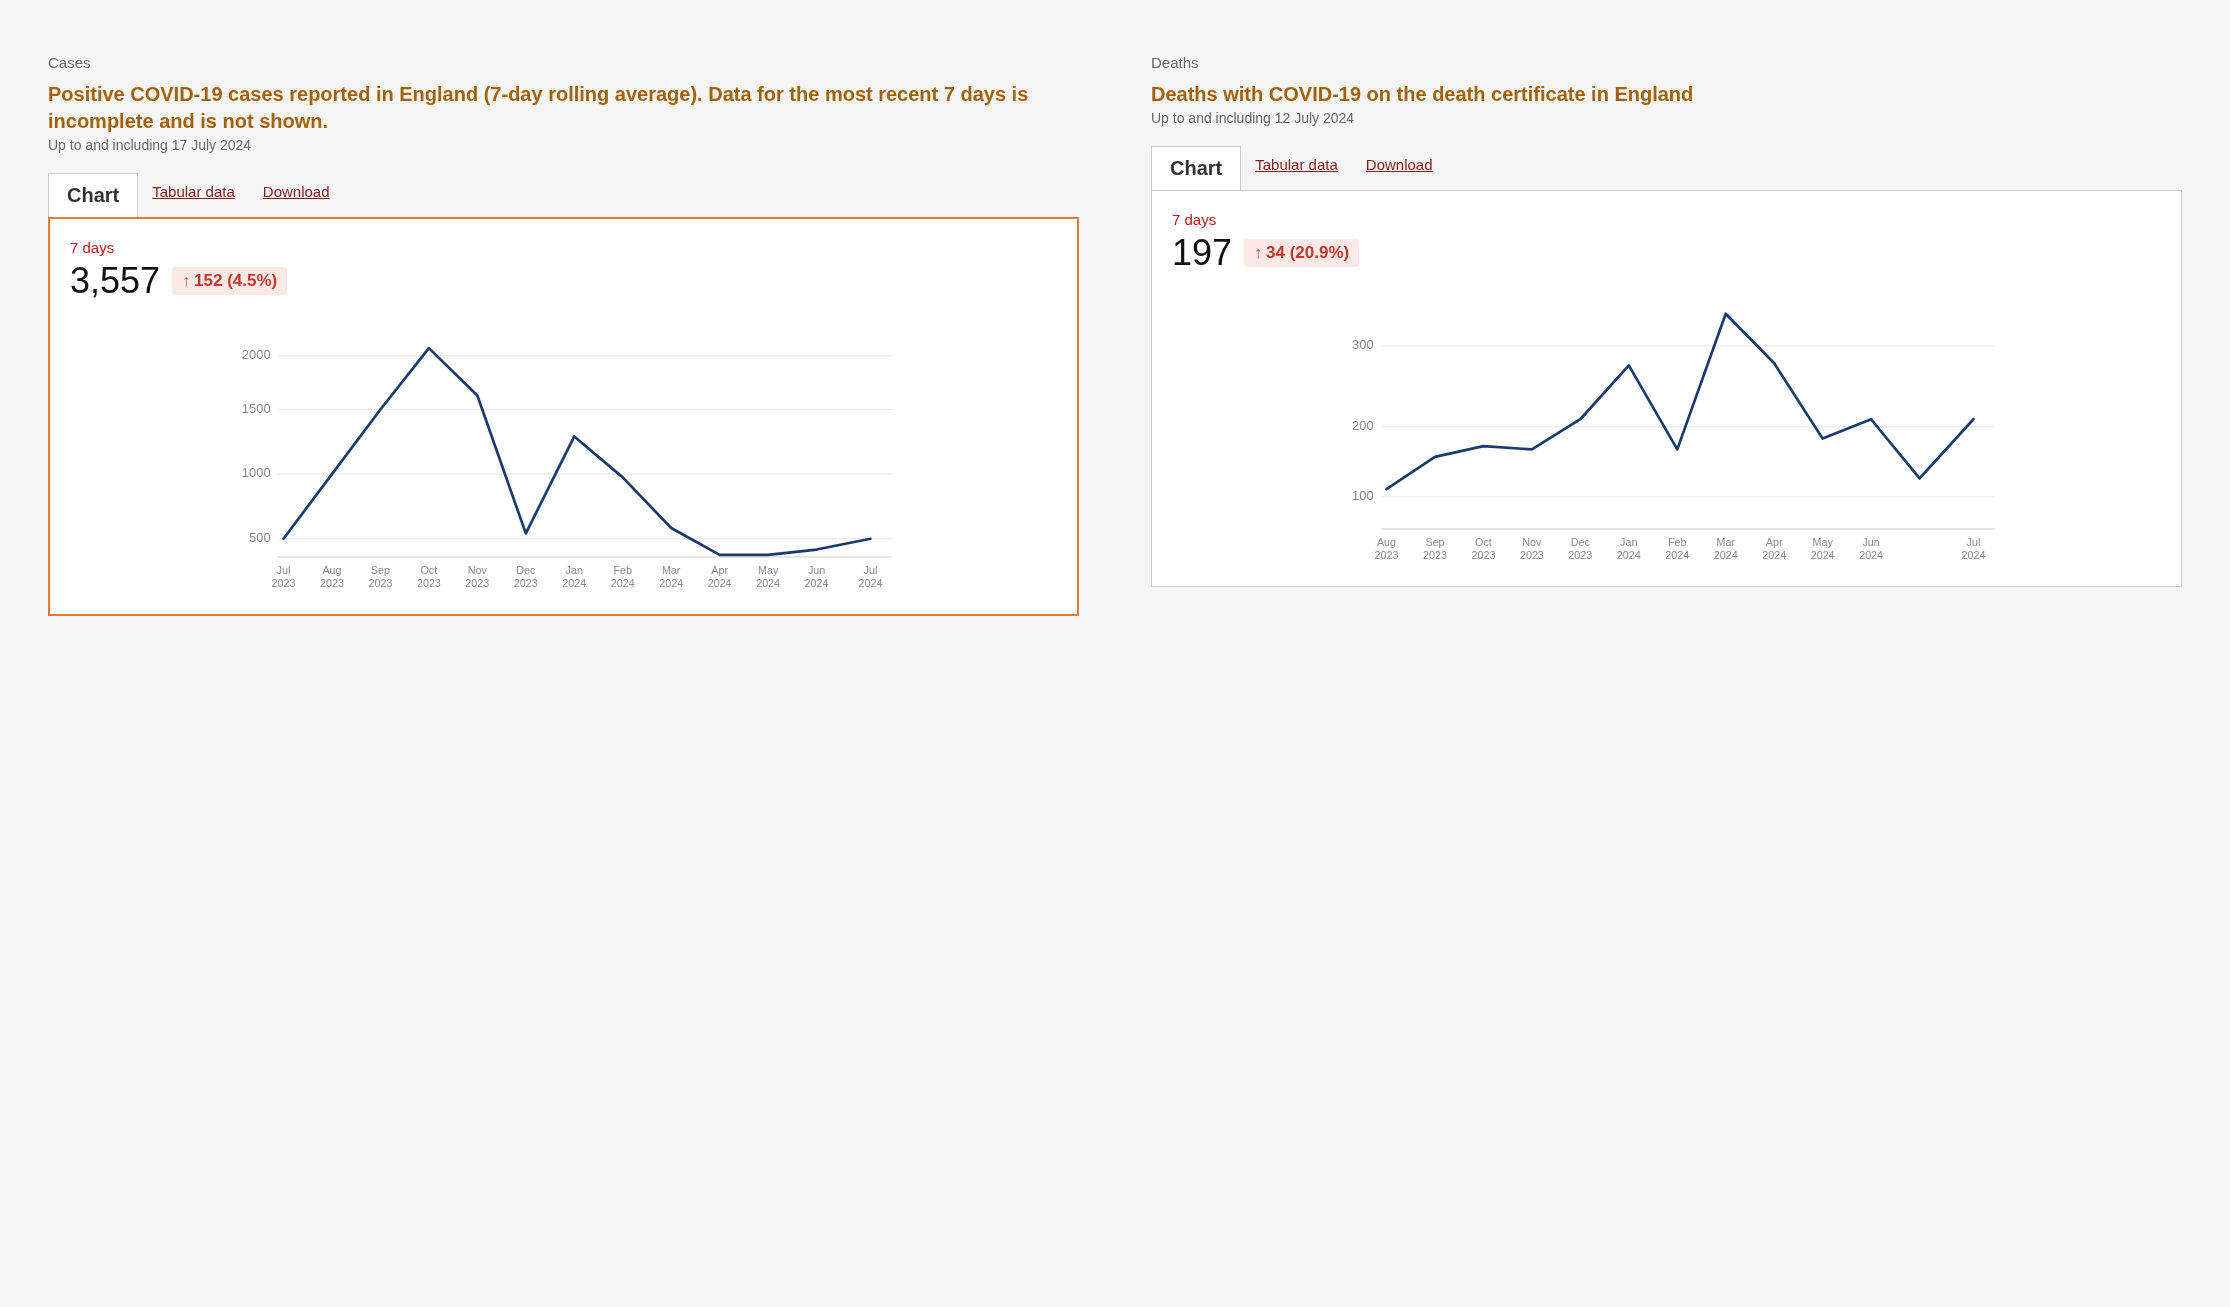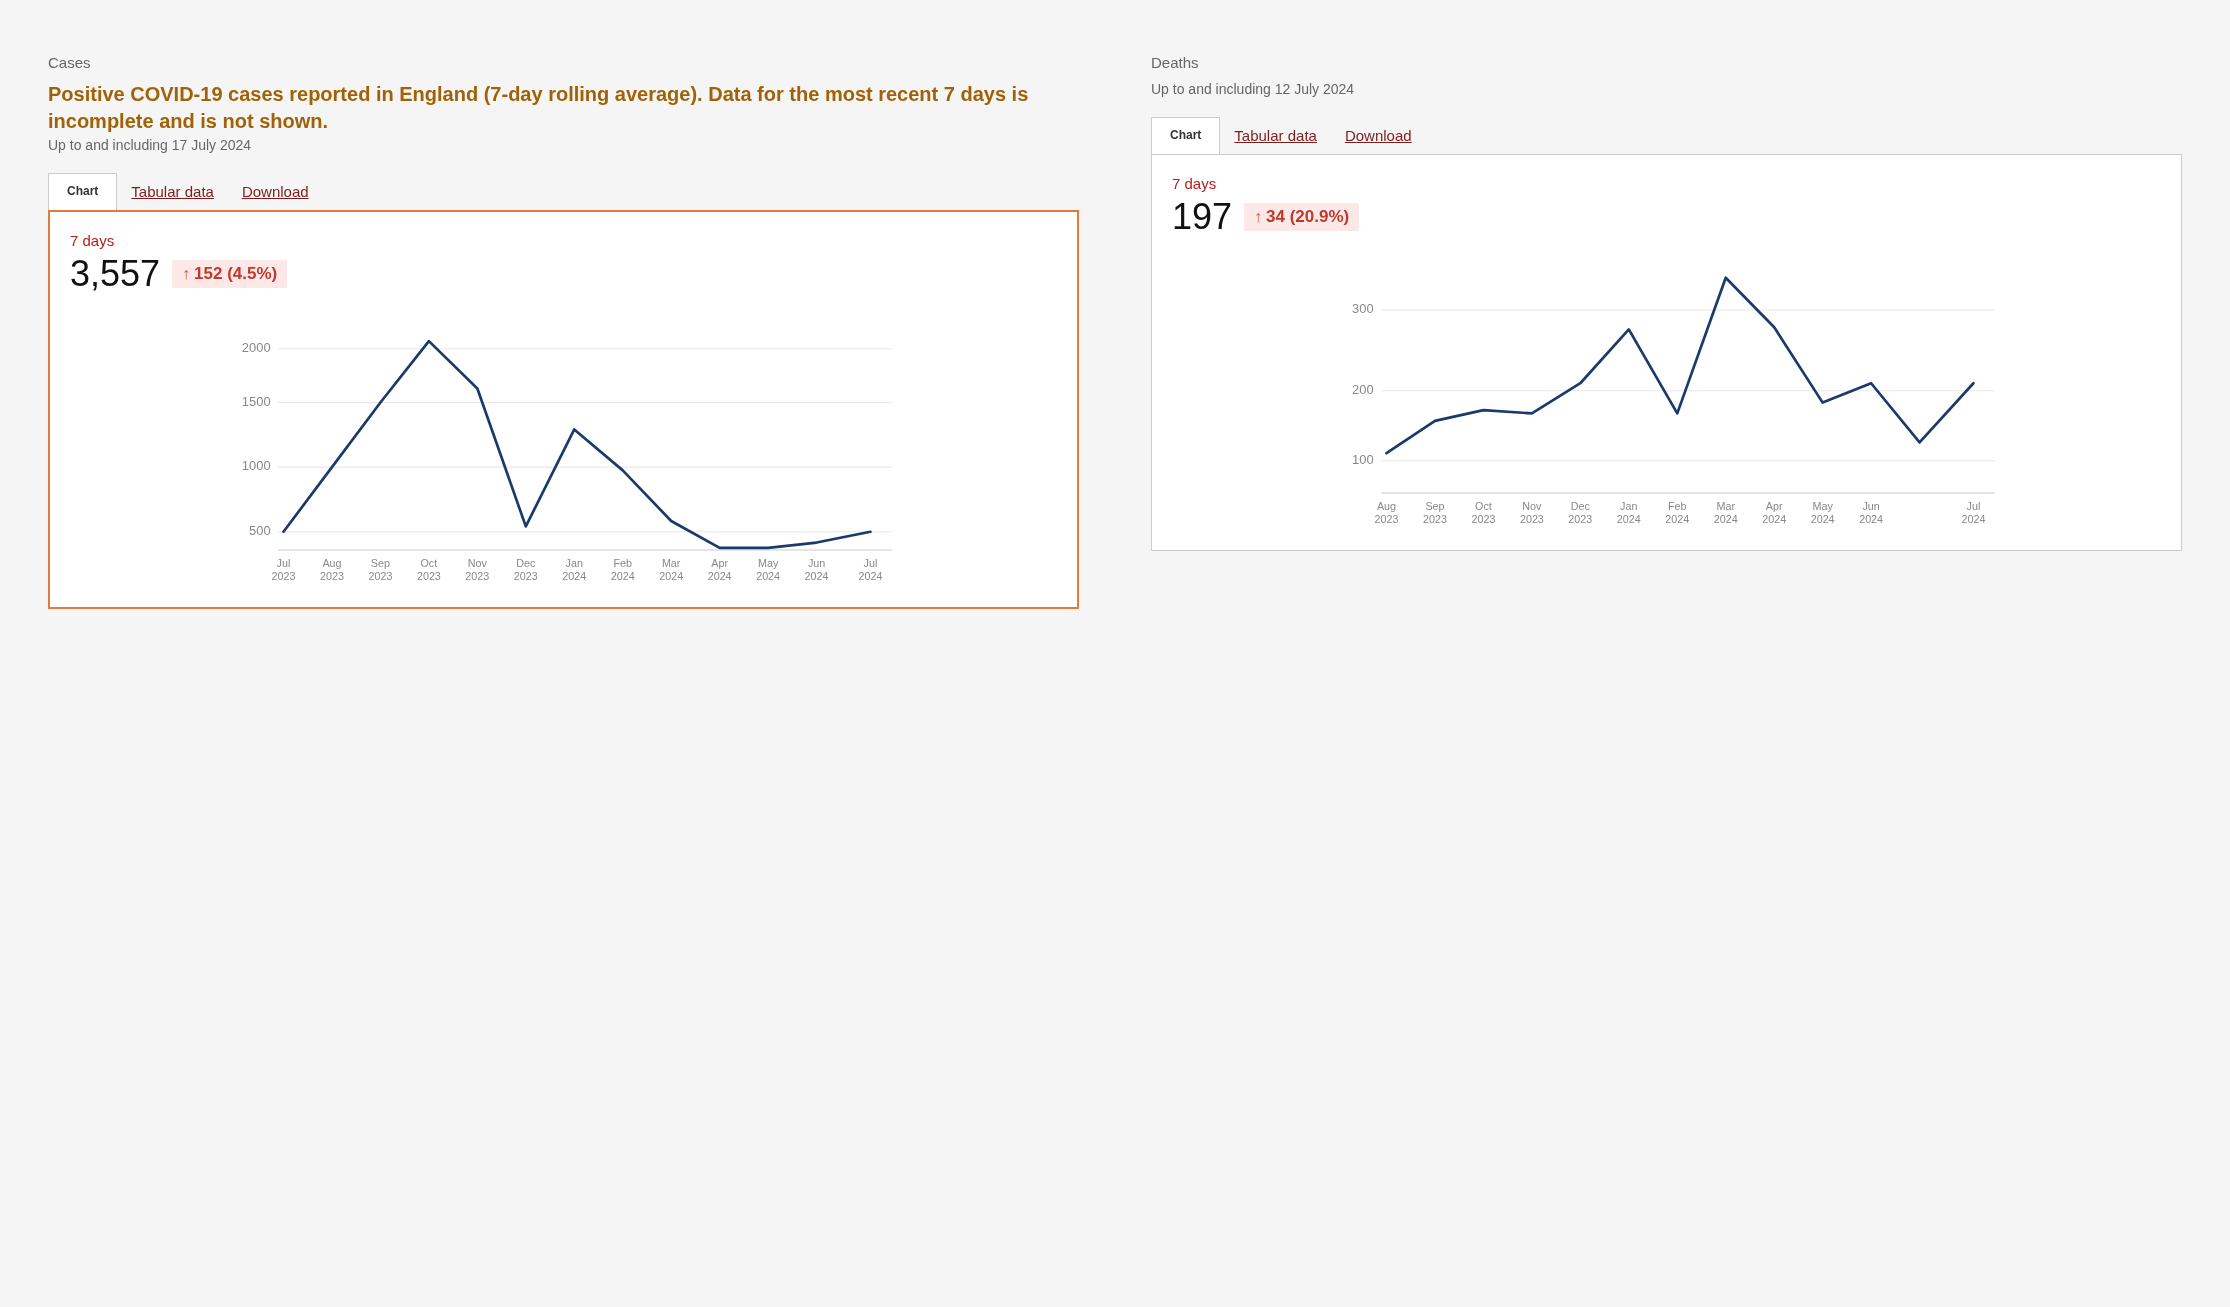--- a/index.html
+++ b/index.html
@@ -33,21 +33,21 @@
       margin-bottom: 2px;
       color: #a16207;
     }
     .panel-subtitle {
       font-size: 14px;
       color: #666;
       margin-bottom: 20px;
     }
     .tab {
       padding: 10px 18px;
-      font-size: 12px;
+      font-size: 20px;
       cursor: pointer;
       color: #333;
       text-decoration: none;
       border: 1px solid #ccc;
       border-bottom: none;
       background: #fff;
       margin-right: 0;
     }
     .tab.active {
       background: #fff;
@@ -203,20 +203,21 @@
           <text x="545" y="250" font-size="10" fill="#888" text-anchor="middle">2024</text>
           <text x="595" y="238" font-size="10" fill="#888" text-anchor="middle">Jul</text>
           <text x="595" y="250" font-size="10" fill="#888" text-anchor="middle">2024</text>
         </svg>
       </div>
     </div>
   </div>
 
   <div class="panel">
     <div class="section-label">Deaths</div>
+    <div class="panel-title">Deaths with COVID-19 on the death certificate in England</div>
     <div class="panel-subtitle">Up to and including 12 July 2024</div>
 
     <div class="tabs-row">
       <div class="tab active">Chart</div>
       <div class="tab link-tab">Tabular data</div>
       <div class="tab link-tab">Download</div>
     </div>
 
     <div class="deaths-chart-wrap">
       <div class="stat-label">7 days</div>

